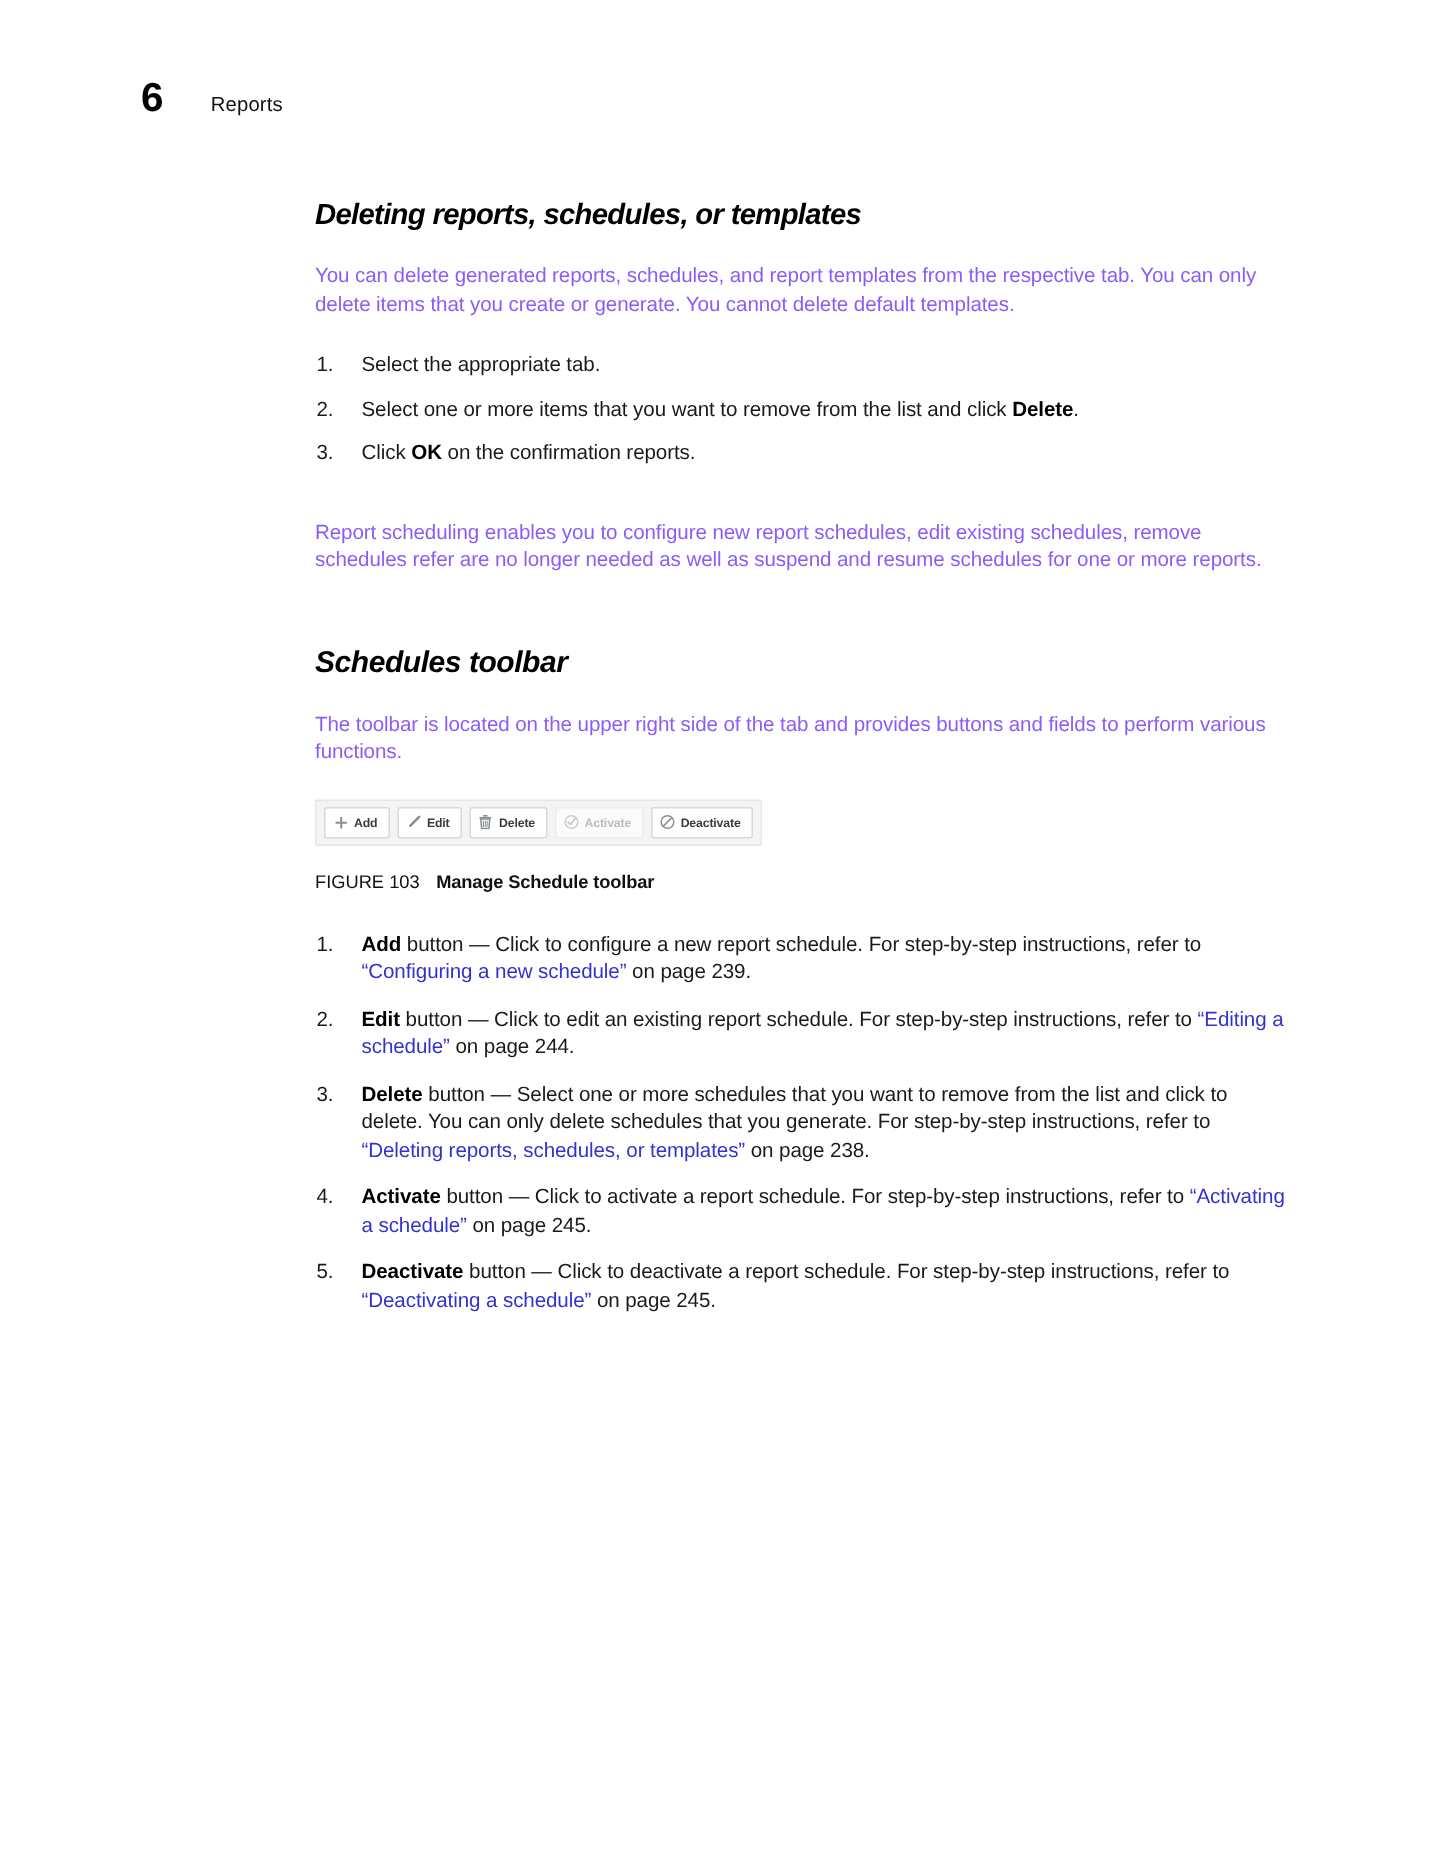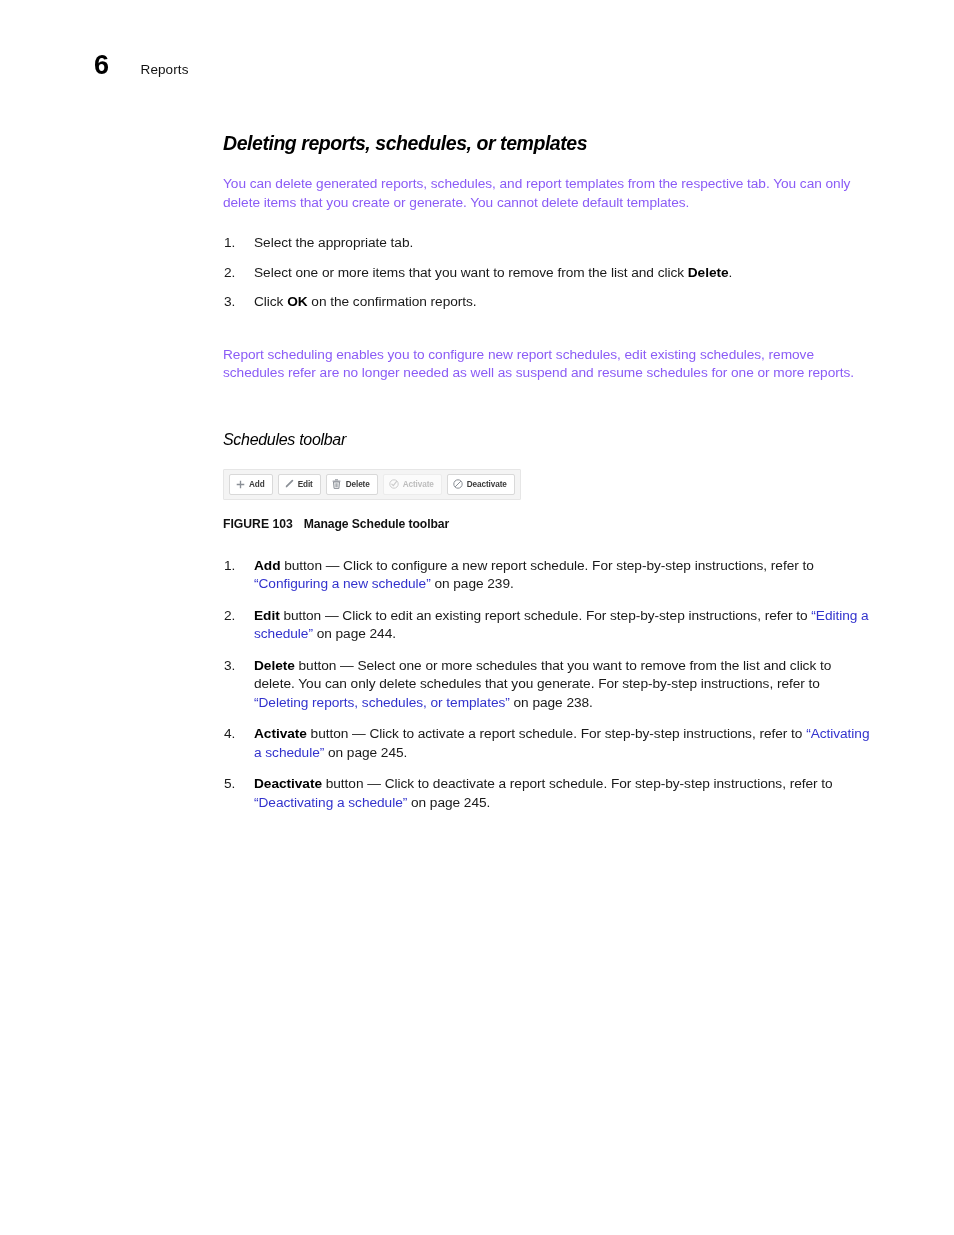--- a/index.html
+++ b/index.html
@@ -41,21 +41,21 @@
   .chapter-title {
     font-size: 13.5px;
     margin-left: 32px;
     color: #111;
     letter-spacing: 0.1px;
   }
 
   
   .content {
     position: absolute;
-    left: 223px;
+    left: 210px;
     top: 132px;
     width: 648px;
   }
 
   h2.section-heading {
     font-size: 19.5px;
     font-weight: bold;
     font-style: italic;
     margin: 0 0 20px 0;
     letter-spacing: -0.45px;
@@ -64,22 +64,22 @@
 
   h1.major-heading {
     font-size: 22.5px;
     font-weight: bold;
     margin: 0 0 22px 0;
     letter-spacing: -0.5px;
     color: #000;
   }
 
   h3.sub-heading {
-    font-size: 16px;
-    font-weight: normal;
+    font-size: 20px;
+    font-weight: bold;
     font-style: italic;
     margin: 0 0 20px 0;
     letter-spacing: -0.3px;
     color: #000;
   }
 
   p.body-text {
     font-size: 13.7px;
     line-height: 18.5px;
     margin: 0 0 22px 0;
@@ -170,21 +170,21 @@
   }
   .tb-btn .tb-icon svg { display: block; }
 
   .figure-caption {
     margin-top: 17px;
     font-size: 12.2px;
     color: #111;
     letter-spacing: -0.1px;
   }
   .figure-caption .fig-label {
-    font-weight: bold;
+    font-weight: normal;
     letter-spacing: 0px;
   }
   .figure-caption .fig-title {
     font-weight: bold;
     margin-left: 11px;
     margin-top: 32px;
   }
 </style>
 </head>
 <body>
@@ -213,20 +213,21 @@
       </li>
     </ol>
 
     <div class="gap-after-steps"></div>
 
     <p class="body-text">Report scheduling enables you to configure new report schedules, edit existing schedules, remove schedules refer are no longer needed as well as suspend and resume schedules for one or more reports.</p>
 
     <div class="gap-small"></div>
 
     <h3 class="sub-heading">Schedules toolbar</h3>
+    <p class="body-text">The toolbar is located on the upper right side of the tab and provides buttons and fields to perform various functions.</p>
 
     <div class="figure-block">
       <div class="toolbar-figure">
 
         <span class="tb-btn">
           <span class="tb-icon">
             <svg width="9" height="9" viewBox="0 0 10 10" aria-hidden="true">
               <path d="M5 0.8 V9.2 M0.8 5 H9.2" stroke="#8a8f96" stroke-width="1.5" stroke-linecap="butt"></path>
             </svg>
           </span>

